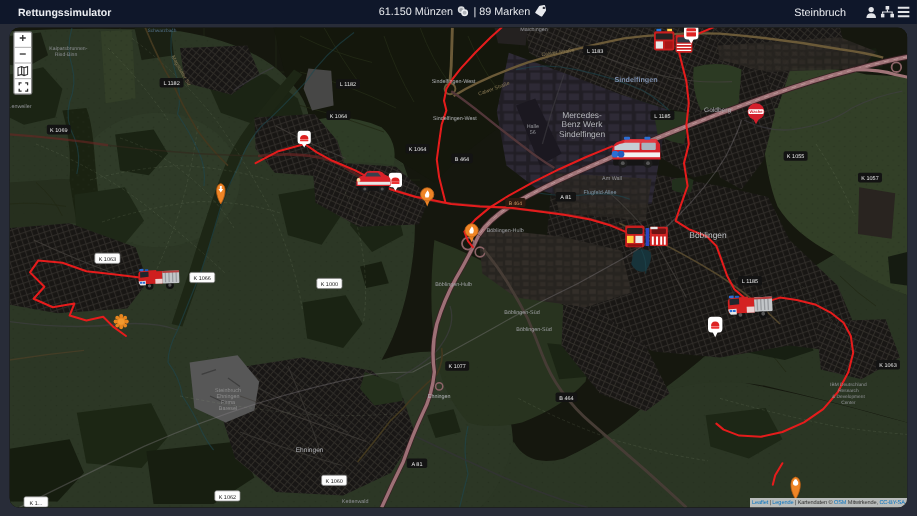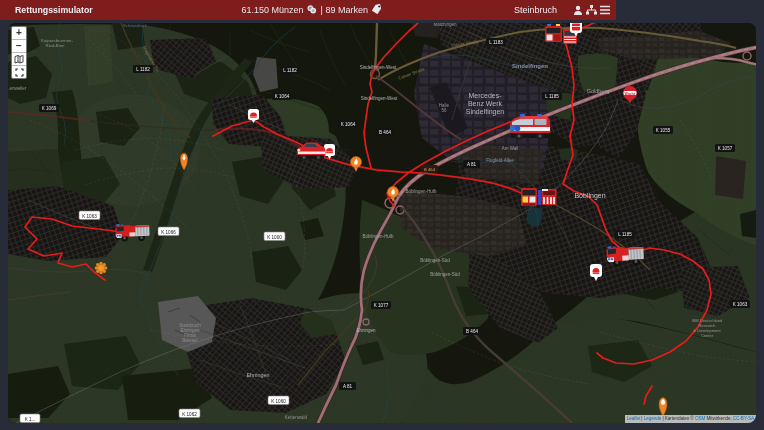--- a/index.html
+++ b/index.html
@@ -1,16 +1,16 @@
 <!DOCTYPE html>
 <html><head>
 <meta charset="utf-8">
 <style>
 html,body{margin:0;padding:0;width:764px;height:430px;overflow:hidden;background:#282c38;font-family:"Liberation Sans",sans-serif;}
-#bar{position:absolute;left:0;top:0;width:616px;height:20px;background:#7f1d1d;color:#eceef2;z-index:10;}
+#bar{position:absolute;left:0;top:0;width:764px;height:20px;background:#0f172a;color:#eceef2;z-index:10;}
 #bar .brand{position:absolute;left:15px;top:4.5px;font-size:8.8px;font-weight:bold;letter-spacing:0;}
 #bar .mid{position:absolute;left:0;right:0;top:4px;text-align:center;font-size:9.5px;color:#e6e8ec;}
 #bar .right{position:absolute;right:59px;top:4.5px;font-size:9px;}
 #bar svg{position:absolute;top:5px;}
 #map{position:absolute;left:8px;top:23px;width:748px;height:400px;border-radius:8px;overflow:hidden;background:#15170e;}
 #ctl{position:absolute;left:3px;top:3px;width:14px;background:#fff;border-radius:2px;border:1px solid #777;z-index:5;}
 #ctl div{height:12px;line-height:11px;text-align:center;font-size:10px;color:#333;border-bottom:1px solid #bbb;font-weight:bold;}#ctl svg{display:inline-block;vertical-align:top;}
 #ctl div:last-child{border-bottom:none;}
 #attr{position:absolute;right:0;bottom:0;height:8px;background:rgba(210,212,214,.85);color:#333;font-size:4.7px;letter-spacing:-.1px;line-height:8px;padding:0 2px;z-index:5;}
 #attr b{color:#0a74c0;font-weight:normal;}

